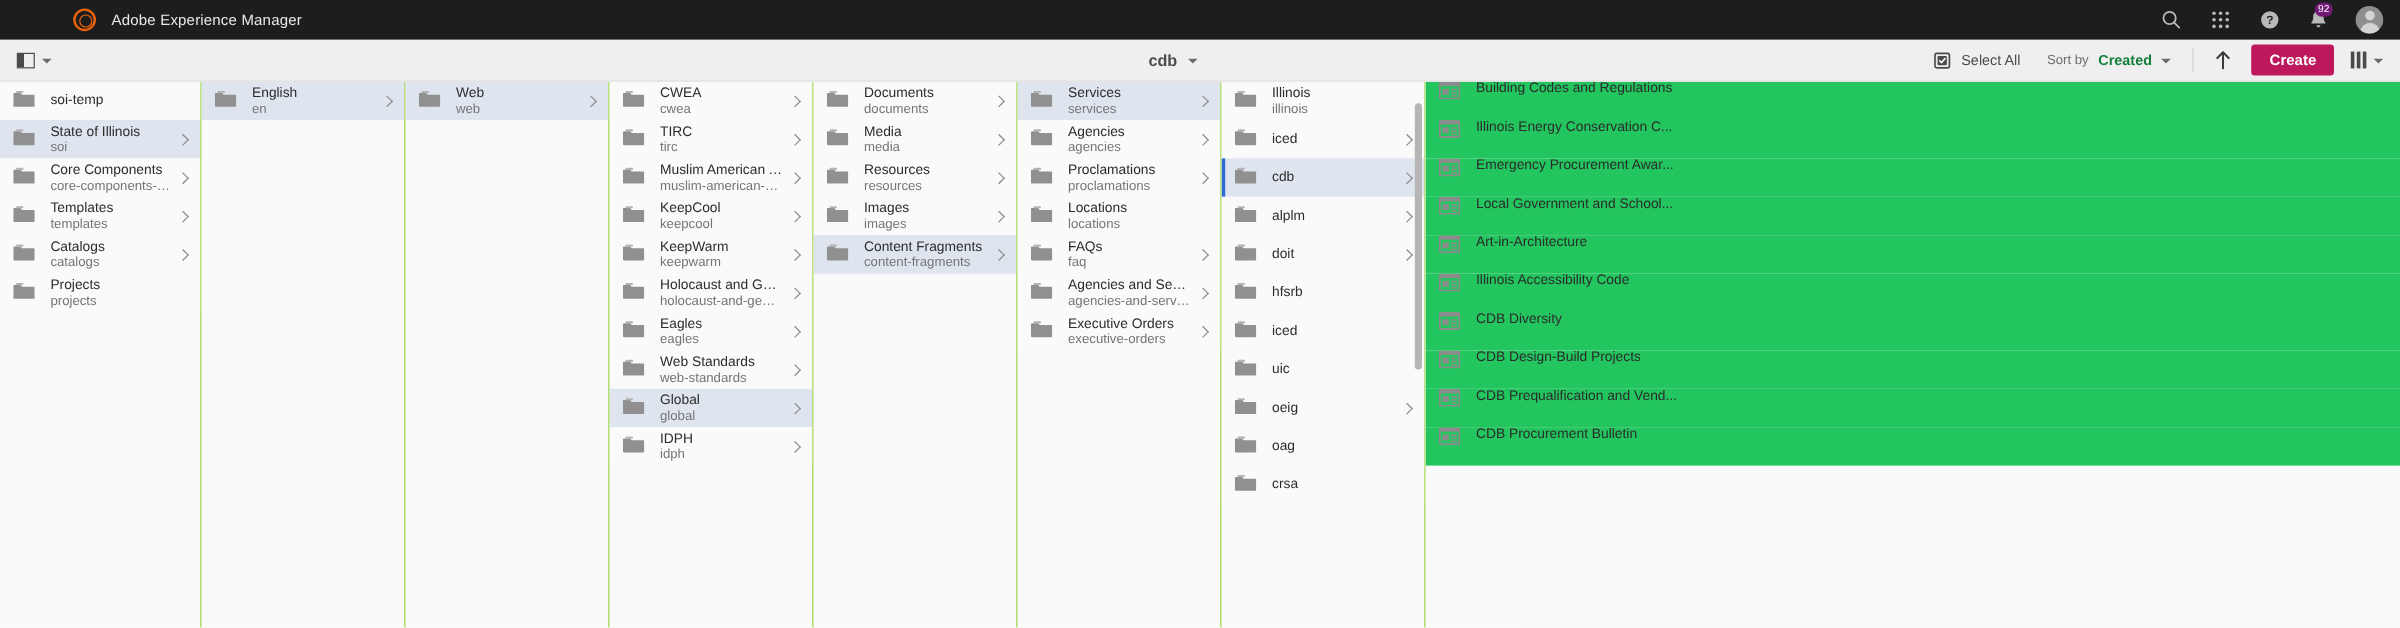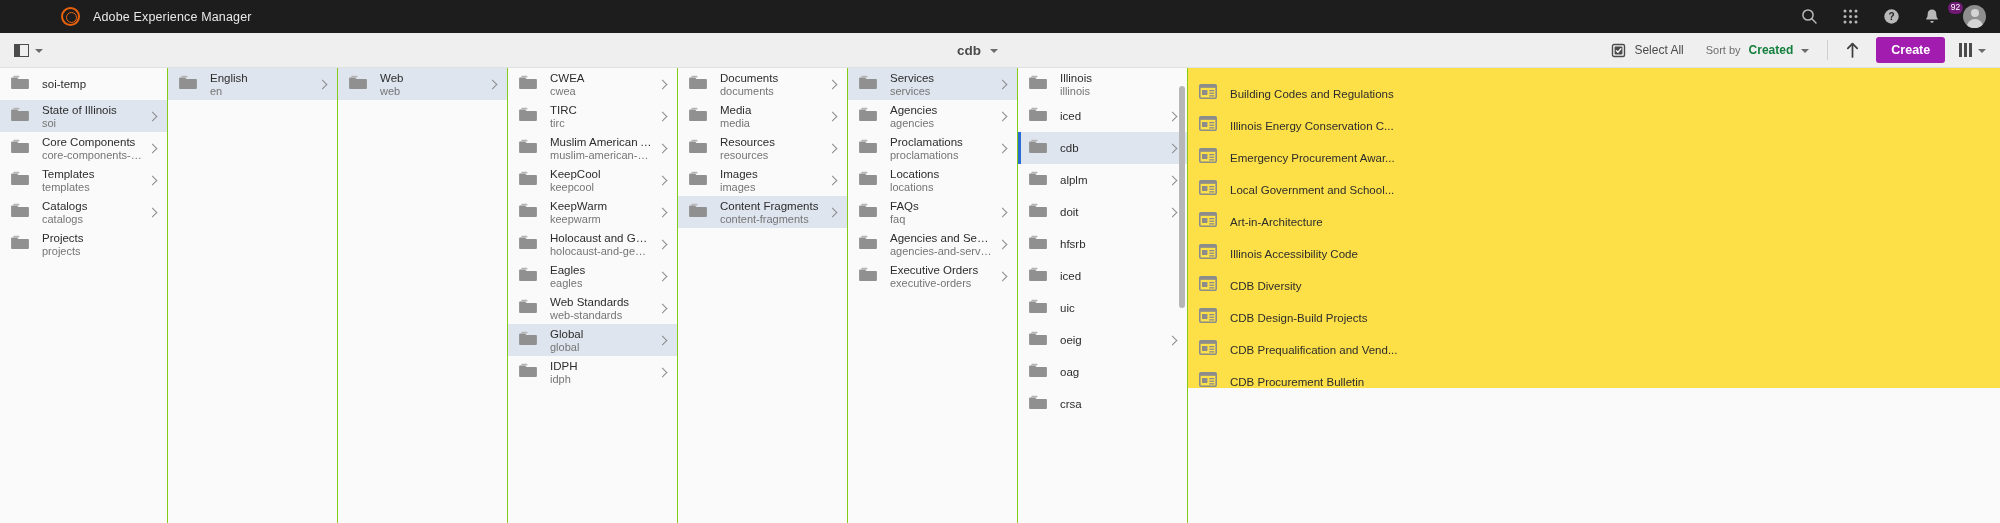--- a/index.html
+++ b/index.html
@@ -47,21 +47,21 @@
   .hicon {
     width: 20px; height: 20px;
     display: flex; align-items: center; justify-content: center;
     position: relative;
     color: #b8b8b8;
     cursor: pointer;
   }
   .hicon svg { display: block; }
   .badge {
     position: absolute;
-    top: -5px; left: 26px;
+    top: -5px; left: 7px;
     background: #701a75;
     color: #fff;
     font-size: 8.5px;
     line-height: 11px;
     min-width: 15px;
     height: 12px;
     border-radius: 6px;
     text-align: center;
     padding: 0 2px;
     font-weight: normal;
@@ -154,21 +154,21 @@
   }
   .tb-label { font-size: 12px; color: #4b4b4b; }
   .tb-sortby { font-size: 11px; color: #6e6e6e; }
   .tb-sortval { font-size: 12px; color: #15803d; font-weight: bold; }
   .tb-sep {
     width: 1px; height: 20px;
     background: #cfcfcf;
     margin: 0 7px;
   }
   .btn-create {
-    background: #a21caf;
+    background: #be185d;
     color: #fff;
     font-size: 12.5px;
     font-weight: bold;
     border: none;
     border-radius: 3px;
     height: 26px;
     padding: 0 15px;
     cursor: pointer;
     font-family: inherit;
     margin-left: 6px;
@@ -277,25 +277,25 @@
     right: 2px;
     top: 18px;
     width: 6px;
     height: 222px;
     border-radius: 3px;
     background: #b6b6b6;
     z-index: 5;
   }
 
   .frag-row {
-    display: flex; align-items: flex-end;
+    display: flex; align-items: flex-start;
     height: 32px;
     padding: 0 8px 0 11px;
     cursor: pointer;
-    background: #fde047;
+    background: #22c55e;
   }
   .frag-icon { flex: 0 0 auto; width: 18px; height: 16px; margin-right: 13px; }
   .frag-label {
     font-size: 11.5px;
     color: #2c2c2c;
     white-space: nowrap;
     overflow: hidden;
     text-overflow: ellipsis;
   }
   .c8 .col-inner { background: #fafafa; }

